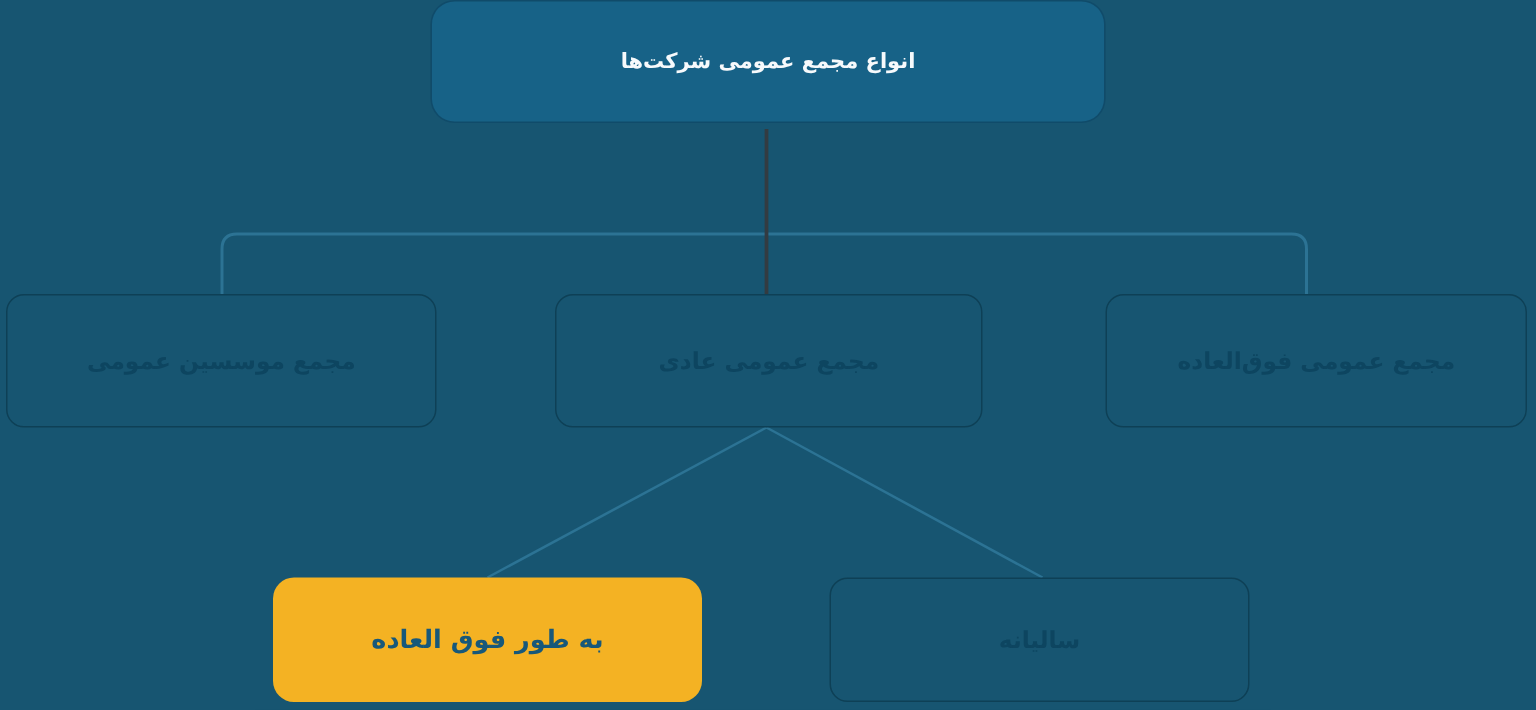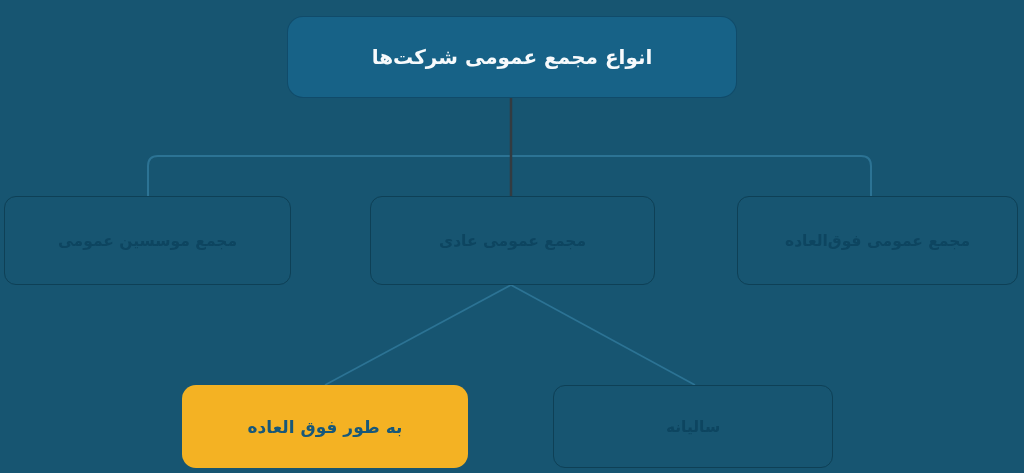--- a/index.html
+++ b/index.html
@@ -15,26 +15,26 @@
   }
   .node{
     position:absolute;
     display:flex;align-items:center;justify-content:center;
     text-align:center;
     direction:rtl;
     font-weight:bold;
     box-sizing:border-box;
   }
   .node-root{
-    left:287px;top:16px;width:450px;height:82px;
+    left:287px;top:0;width:450px;height:82px;
     background:var(--root-fill,#176287);
     border:1px solid rgba(8,48,70,.45);
     border-radius:16px;
     color:var(--root-text,#f7fafc);
-    font-size:20px;
+    font-size:14px;
   }
   .node-outline{
     background:var(--background,#175571);
     border:1.5px solid var(--node-border,#0e4056);
     border-radius:12px;
     color:var(--node-text,#0d4560);
     font-size:15.5px;
   }
   .node-founders{left:4px;top:196px;width:287px;height:89px;}
   .node-ordinary{left:370px;top:196px;width:285px;height:89px;}

